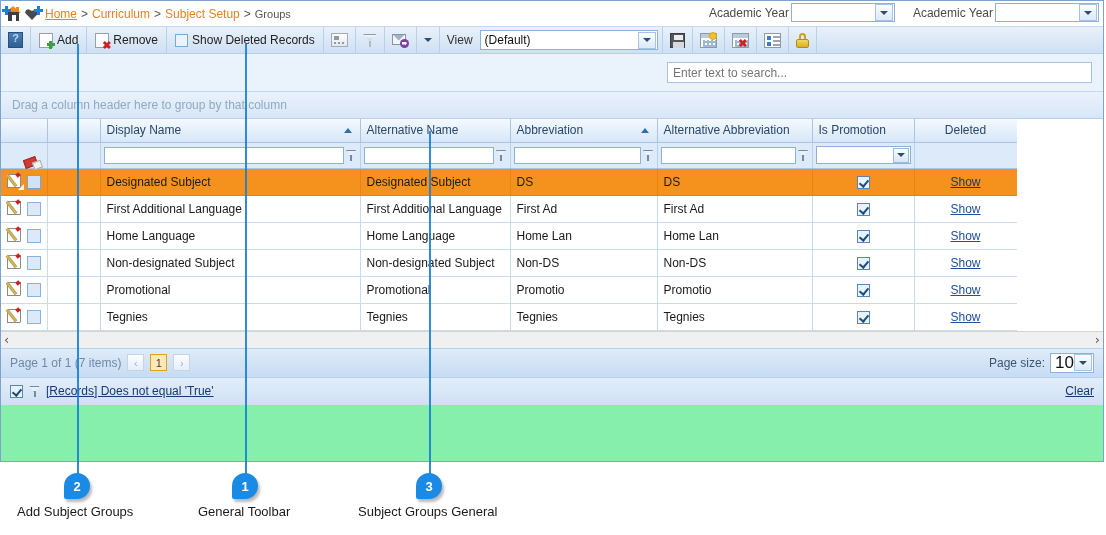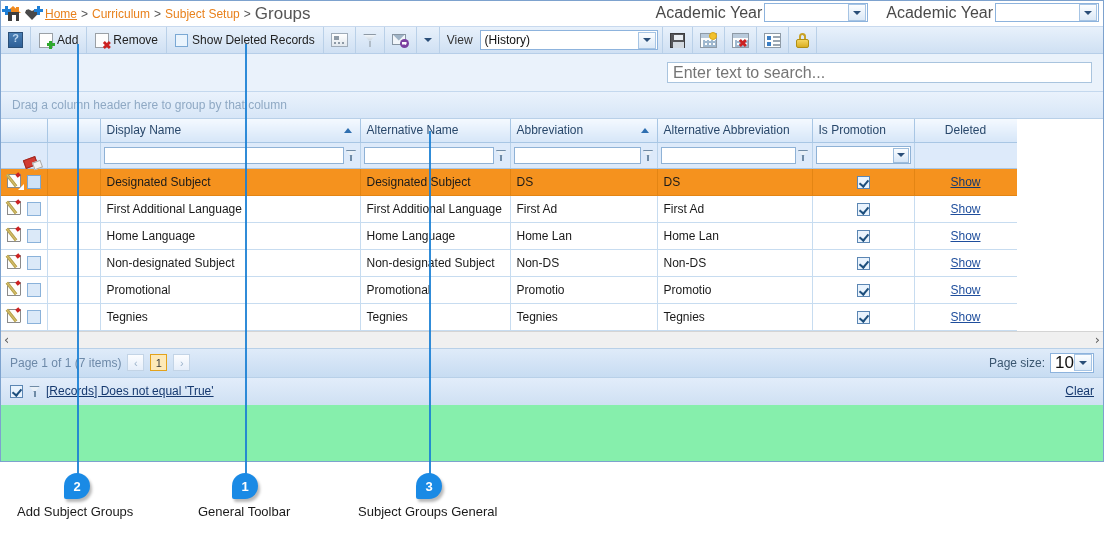--- a/index.html
+++ b/index.html
@@ -49,24 +49,24 @@
     clip-path: polygon(50% 100%, 0% 35%, 8% 10%, 25% 2%, 50% 18%, 75% 2%, 92% 10%, 100% 35%);
   }
   .icon-heart .plus-v{ position:absolute; left:13px; top:0px; width:3px; height:9px; background:#1e7fd6;}
   .icon-heart .plus-h{ position:absolute; left:10px; top:3px; width:9px; height:3px; background:#1e7fd6;}
   .icon-house .plus-v{ position:absolute; left:0px; top:0px; width:3px; height:9px; background:#1e7fd6;}
   .icon-house .plus-h{ position:absolute; left:-3px; top:3px; width:9px; height:3px; background:#1e7fd6;}
 
   .bc-link{ color:#e8801b; text-decoration:none; font-size:12px; cursor:pointer;}
   .bc-link.first{ text-decoration:underline; }
   .bc-sep{ color:#555; margin:0 4px; font-size:12px;}
-  .bc-current{ color:#555; font-size:17px;}
+  .bc-current{ color:#555; font-size:11px;}
 
   .year-wrap{ position:absolute; right:4px; top:2px; display:flex; align-items:center; gap:0px;}
-  .year-label{ color:#4a4a4a; font-size:16px; margin-right:2px; }
+  .year-label{ color:#4a4a4a; font-size:12px; margin-right:2px; }
   .year-label.second{ margin-left:18px;}
   .year-combo{
     width:104px; height:19px; background:#fff;
     border:1px solid #8db3dd; display:flex; align-items:center;
     justify-content:flex-end; position:relative;
   }
   .combo-btn{
     width:18px; height:17px; margin-right:1px;
     background:linear-gradient(#fbfdff,#dce9f7);
     border:1px solid #a6c4e4;
@@ -150,21 +150,21 @@
 
   
   #search-row{
     height:38px; background:#eaf2fb;
     display:flex; align-items:center; justify-content:flex-end;
     padding-right:11px;
     border-bottom:1px solid #c4d8ee;
   }
   #search-input{
     width:425px;height:21px;background:#fff;border:1px solid #a9c4de;
-    font-size:16px;color:#8e8e8e;font-family:"Liberation Sans",sans-serif;
+    font-size:12px;color:#8e8e8e;font-family:"Liberation Sans",sans-serif;
     padding:0 5px; outline:none;
   }
 
   
   #group-panel{
     height:27px;
     background:linear-gradient(#eaf2fc,#d7e6f7);
     border-bottom:1px solid #b9d0e8;
     display:flex; align-items:center;
     padding-left:11px;
@@ -416,21 +416,21 @@
           <span class="flap"></span>
           <span class="bdg"></span>
         </span>
     </div>
     <div class="tb-item tb-icononly">
       <span class="caret-down"></span>
     </div>
     <div class="view-label">View</div>
     <div class="tb-item tb-icononly noborder" style="border-right:1px solid #b9d0e8;padding:0 4px 0 0;">
       <span class="view-combo">
-        <span>(History)</span>
+        <span>(Default)</span>
         <span class="combo-btn">
             <span class="caret-down"></span>
           </span>
       </span>
     </div>
     <div class="tb-item tb-icononly">
       <span class="ic ic-save">
           <span class="sl"></span>
           <span class="sb"></span>
         </span>

